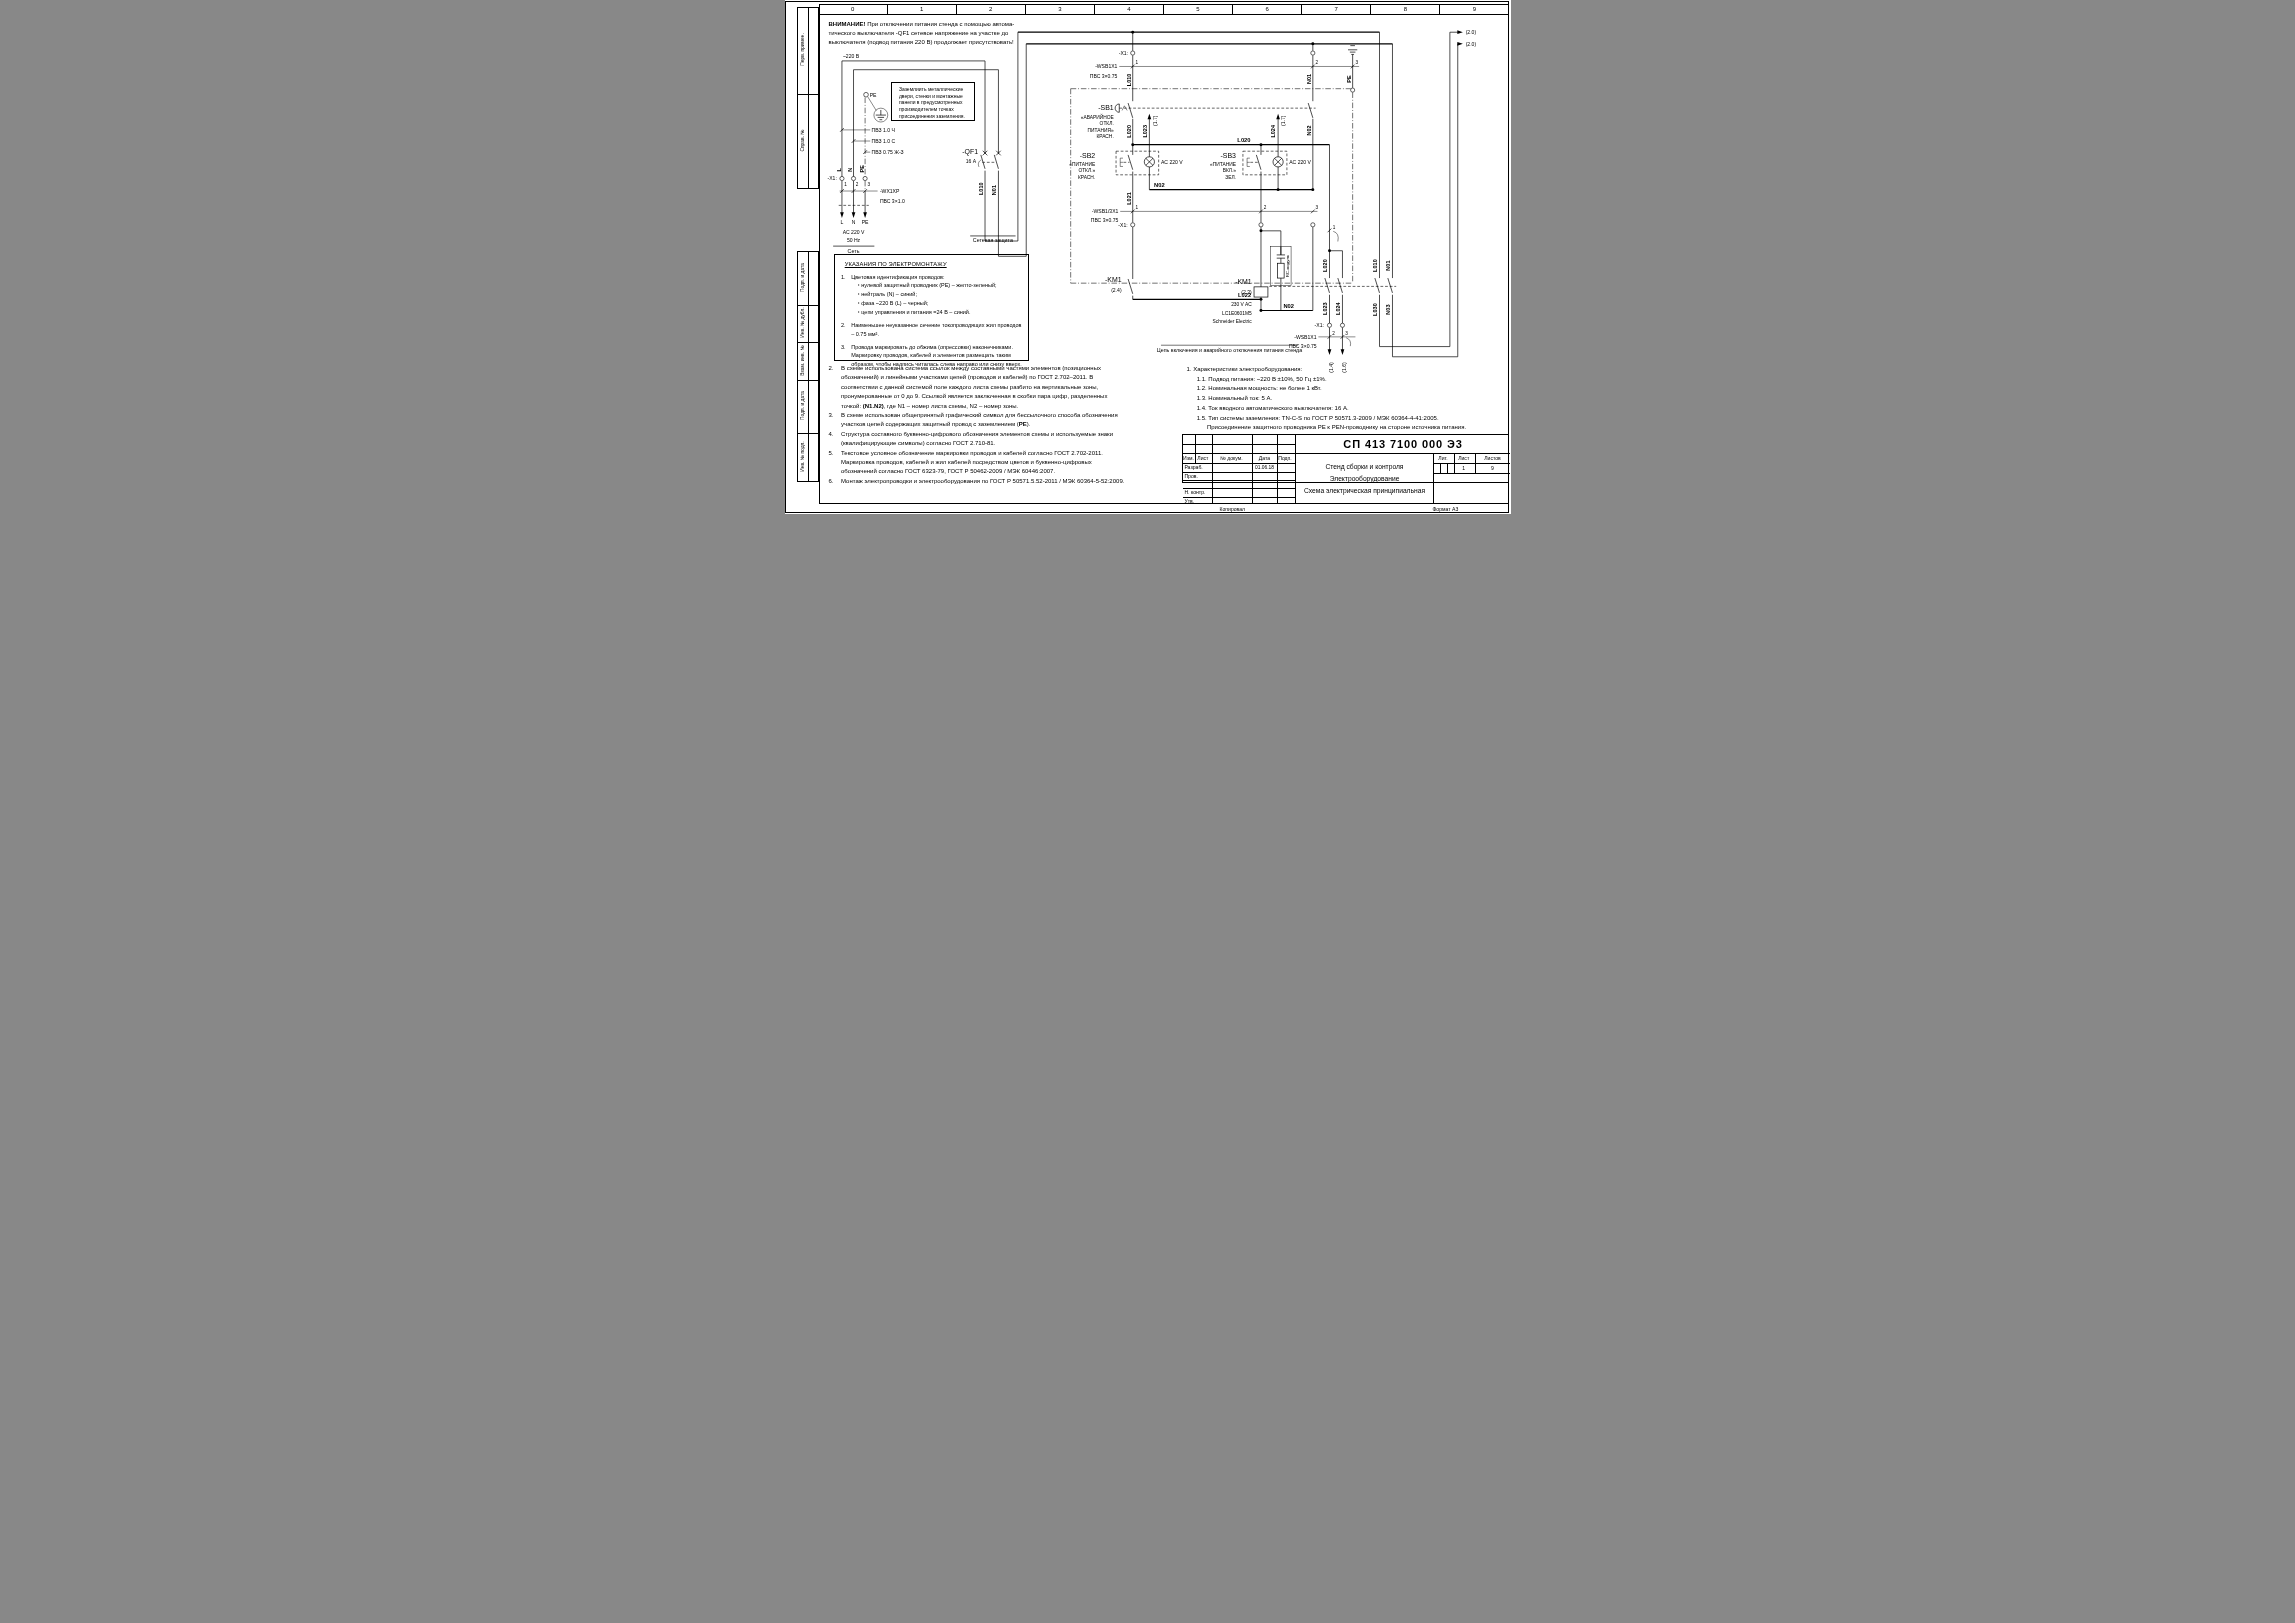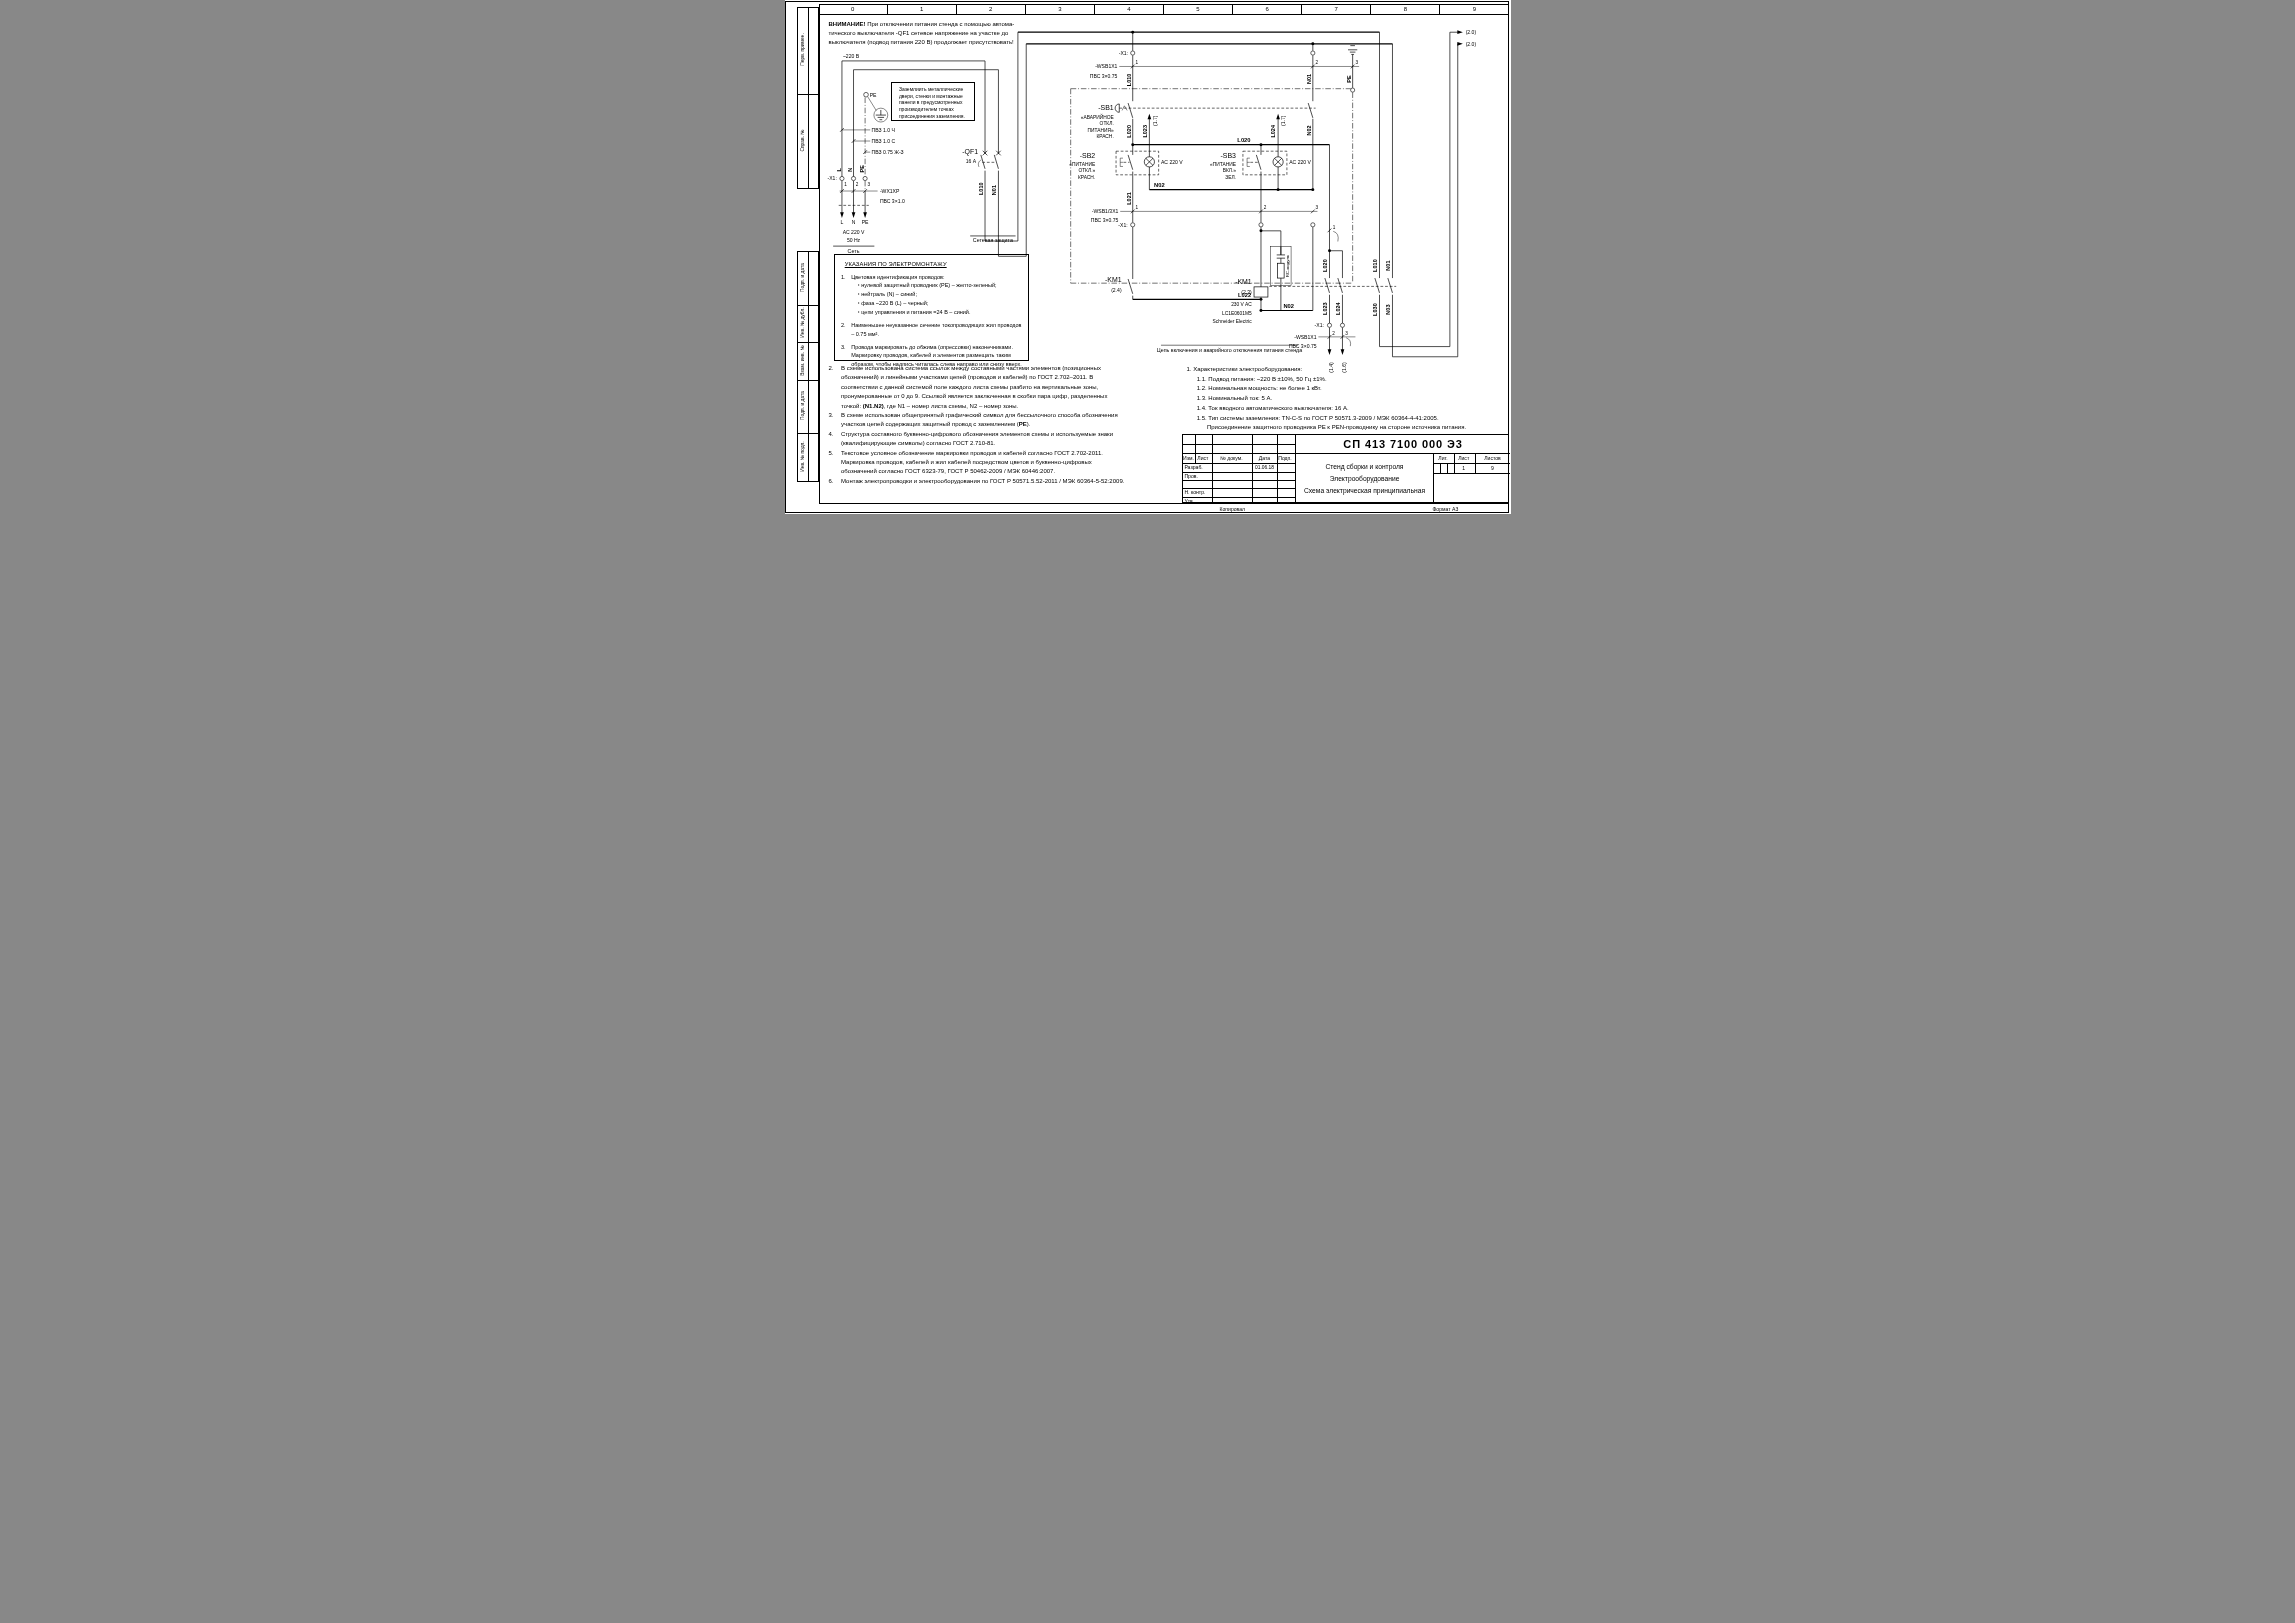--- a/index.html
+++ b/index.html
@@ -34,21 +34,21 @@
   .ibul{padding-left:16.7px;}
   
   .notes{left:44px;top:364px;width:359px;font-size:6px;line-height:9.4px;}
   .nl{position:relative;padding-left:12.5px;}
   .nl .nn{position:absolute;left:0;}
   .notes b{font-weight:bold;}
   
   .specs{left:402px;top:365px;width:324px;font-size:6px;line-height:9.7px;}
   .sp1{padding-left:0;} .sp2{padding-left:10.2px;} .sp3{padding-left:20.4px;}
   
-  .tb{left:397px;top:434px;width:327px;height:69px;border:0.9px solid #000;}
+  .tb{left:397px;top:434px;width:327px;height:49px;border:0.9px solid #000;}
   .tcell{position:absolute;display:flex;align-items:center;justify-content:center;font-size:5.1px;}
   .tcell.left{justify-content:flex-start;padding-left:1.9px;}
   .vline{position:absolute;width:0.7px;background:#000;}
   .hline{position:absolute;height:0.7px;background:#000;}
   .docnum{position:absolute;left:113px;top:0;width:215px;height:18px;display:flex;align-items:center;
           justify-content:center;font-size:11px;font-weight:600;letter-spacing:0.9px;}
   .ttitle{position:absolute;left:113px;top:18px;width:138px;height:51px;display:flex;flex-direction:column;
           align-items:center;justify-content:center;font-size:6.7px;line-height:12px;}
   .below-frame{font-size:5.1px;}
   

